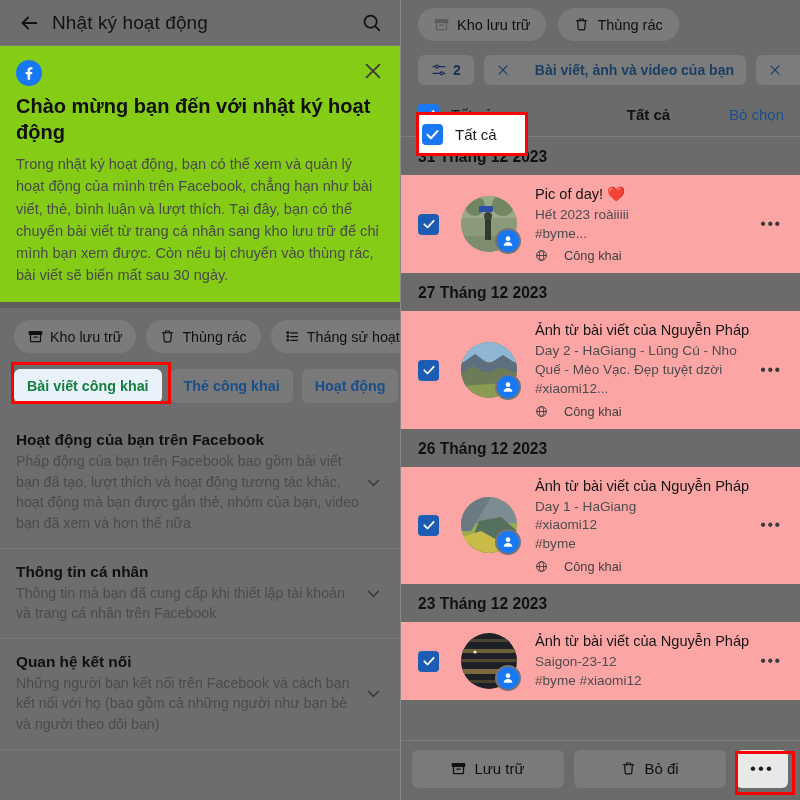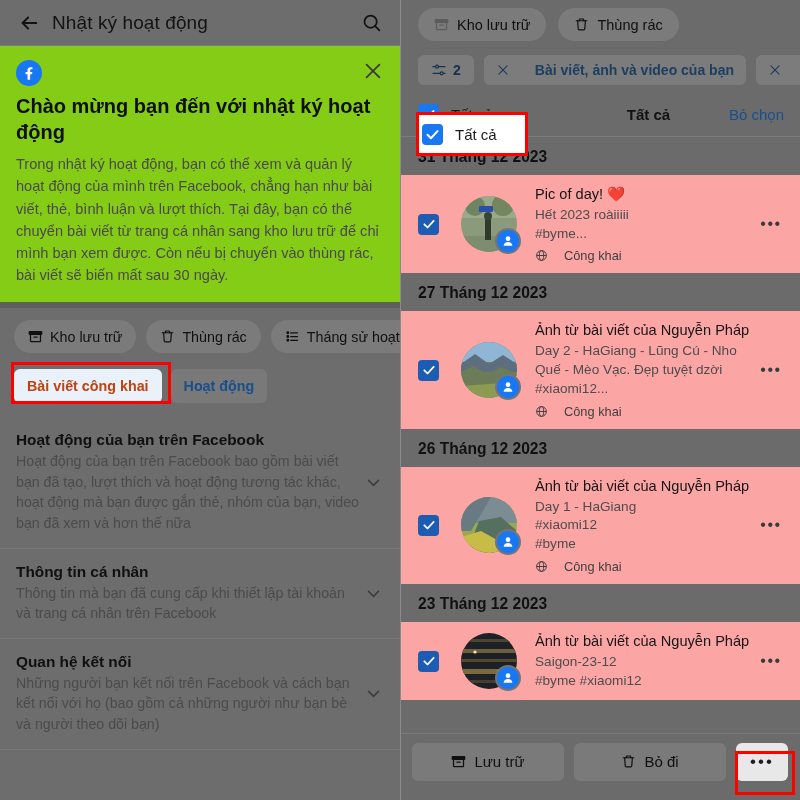--- a/index.html
+++ b/index.html
@@ -55,21 +55,21 @@
     padding: 0 14px; font-size: 14.3px; color: #101010; white-space: nowrap;
     flex-shrink: 0;
   }
   .chip svg { display:block; flex-shrink: 0; }
 
   .l-tabsrow { display:flex; gap: 9px; padding: 6px 14px 14px 14px; background:#6d6d6d; position: relative; }
   .tab {
     border-radius: 6px; height: 34px; display:flex; align-items:center; padding: 0 13px;
     font-size: 14.3px; font-weight: bold; white-space: nowrap; flex-shrink: 0;
   }
-  .tab.active { background: #e9f2fb; color: #c2410c; }
+  .tab.active { background: #e9f2fb; color: #15803d; }
   .tab.inactive { background: #797979; color: #1a4f8a; }
 
   .l-list { background: #6d6d6d; }
   .l-item {
     display: flex; align-items: center;
     padding: 14px 16px 14px 16px;
     border-bottom: 1px solid #787878;
     gap: 0;
   }
   .l-item:last-child { border-bottom: 1px solid #787878; }
@@ -121,21 +121,21 @@
     border-radius: 50%; background: #1877F2; border: 2px solid #757575;
     display:flex; align-items:center; justify-content:center;
   }
   .post-txt { flex: 1; min-width: 0; margin-left: 18px; }
   .post-title { font-size: 14.6px; color: #161616; line-height: 1.3; margin-bottom: 2px; }
   .post-sub { font-size: 13.6px; color: #4d4d4d; line-height: 1.38; }
   .post-priv { display:flex; align-items:center; gap: 16px; margin-top: 5px; font-size: 12.8px; color:#3f3f3f; }
   .post-more { width: 30px; flex-shrink:0; display:flex; align-items:center; justify-content:center; color:#3a3a3a; letter-spacing:1.5px; font-size:16px; }
 
   .r-bottombar {
-    position: absolute; left: 0; bottom: 11px; width: 400px; height: 56px;
+    position: absolute; left: 0; bottom: 4px; width: 400px; height: 56px;
     display:flex; align-items:center; gap: 10px; padding: 0 12px;
     background: #6b6b6b; border-top: 1px solid #7c7c7c;
   }
   .bb-btn {
     flex: 1; height: 38px; background: #7a7a7a; border-radius: 6px;
     display:flex; align-items:center; justify-content:center; gap: 8px;
     font-size: 15px; color: #101010; font-weight: 400;
   }
   .bb-more {
     width: 52px; height: 38px; background: #e8e8e8; border-radius: 6px;
@@ -215,29 +215,32 @@
           </svg>
         <span>Tháng sử hoạt đ</span>
       </div>
     </div>
 
     <div class="l-tabsrow">
       <div class="tab active">
         <span>Bài viết công khai</span>
       </div>
       <div class="tab inactive">
+        <span>Thẻ công khai</span>
+      </div>
+      <div class="tab inactive">
         <span>Hoạt động</span>
       </div>
     </div>
 
     <div class="l-list">
       <div class="l-item">
         <div class="l-item-txt">
           <div class="l-item-title">Hoạt động của bạn trên Facebook</div>
-          <div class="l-item-desc">Hoạt động của bạn trên Facebook bao gồm bài viết bạn đã tạo, lượt thích và hoạt động tương tác khác, hoạt động mà bạn được gắn thẻ, nhóm của bạn, video bạn đã xem và hơn thế nữa</div>
+          <div class="l-item-desc">Pháp động của bạn trên Facebook bao gồm bài viết bạn đã tạo, lượt thích và hoạt động tương tác khác, hoạt động mà bạn được gắn thẻ, nhóm của bạn, video bạn đã xem và hơn thế nữa</div>
         </div>
         <div class="l-chev">
           <svg width="17" height="17" viewBox="0 0 24 24" fill="none" stroke="#3d3d3d" stroke-width="2.2" stroke-linecap="round" stroke-linejoin="round">
               <polyline points="5 9 12 16 19 9"></polyline>
             </svg>
         </div>
       </div>
       <div class="l-item">
         <div class="l-item-txt">
           <div class="l-item-title">Thông tin cá nhân</div>

